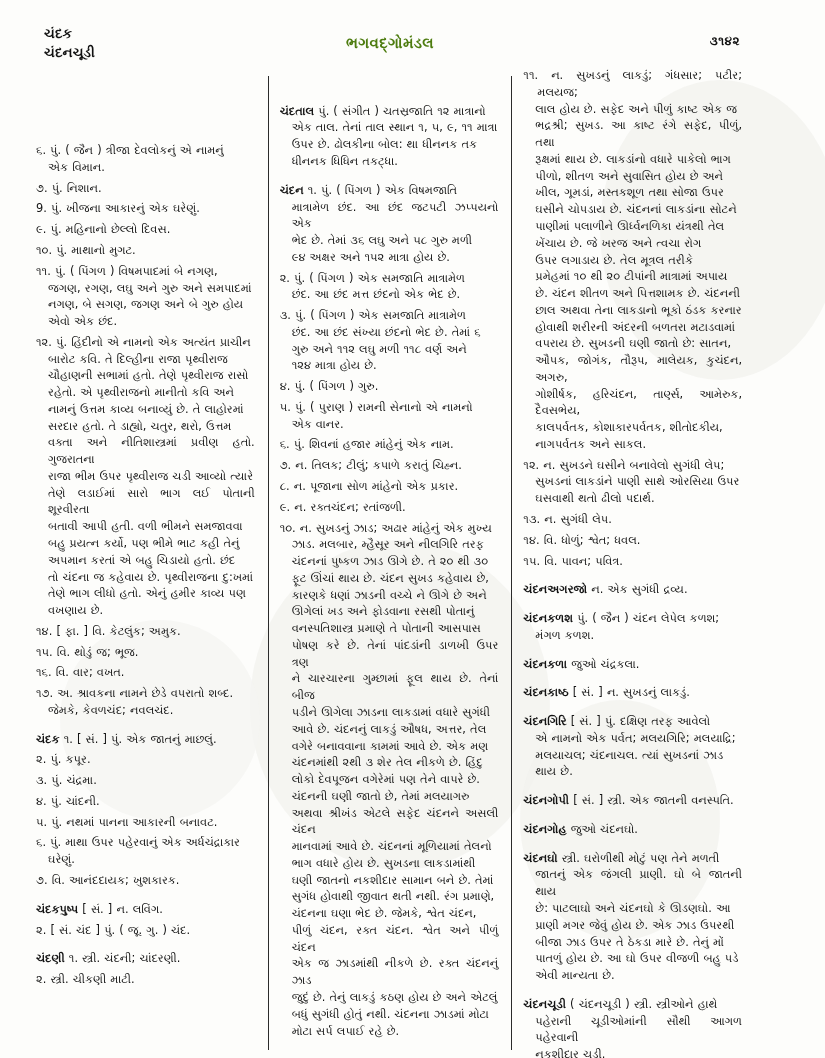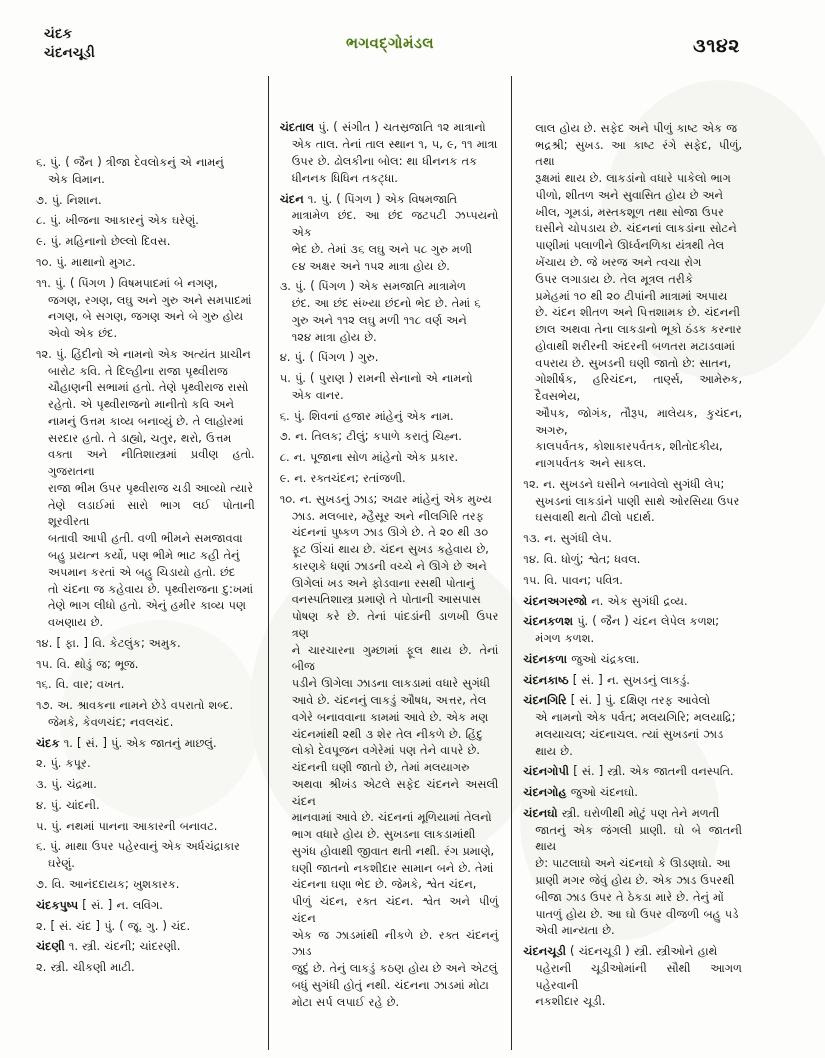--- a/index.html
+++ b/index.html
@@ -64,21 +64,21 @@
     text-align: center;
     font-size: 15px;
     font-weight: bold;
     color: #4d7c0f;
     letter-spacing: .3px;
   }
   .rh-right {
     position: absolute;
     right: 10px;
     top: 12px;
-    font-size: 19px;
+    font-size: 12px;
     font-weight: bold;
     color: #111;
     letter-spacing: .5px;
   }
 
   
   .columns {
     display: flex;
     height: 986px;
     align-items: center;
@@ -119,20 +119,21 @@
   .sense-cont {
     padding-left: 12px;
     text-indent: 0;
   }
   .headword {
     font-weight: bold;
   }
   .hw-line {
     padding-left: 14px;
     text-indent: -14px;
+    margin-top: 12px;
   }
 </style>
 </head>
 <body>
 
 <div class="page">
 
   <div class="scan-blotch b1"></div>
   <div class="scan-blotch b2"></div>
   <div class="scan-blotch b3"></div>
@@ -152,21 +153,21 @@
     <div class="columns">
       <div class="col" id="col-0">
           <div class="entry">
             <p class="ln sense">૬. પું. ( જૈન ) ત્રીજા દેવલોકનું એ નામનું</p>
             <p class="ln sense-cont">એક વિમાન.</p>
           </div>
           <div class="entry">
             <p class="ln sense">૭. પું. નિશાન.</p>
           </div>
           <div class="entry">
-            <p class="ln sense">૮. પું. ખીજના આકારનું એક ઘરેણું.</p>
+            <p class="ln sense">9. પું. ખીજના આકારનું એક ઘરેણું.</p>
           </div>
           <div class="entry">
             <p class="ln sense">૯. પું. મહિનાનો છેલ્લો દિવસ.</p>
           </div>
           <div class="entry">
             <p class="ln sense">૧૦. પું. માથાનો મુગટ.</p>
           </div>
           <div class="entry">
             <p class="ln sense">૧૧. પું. ( પિંગળ ) વિષમપાદમાં બે નગણ,</p>
             <p class="ln sense-cont">જગણ, રગણ, લઘુ અને ગુરુ અને સમપાદમાં</p>
@@ -244,20 +245,24 @@
             <p class="ln hw-line"><span class="headword">ચંદતાલ</span> <span>પું. ( સંગીત ) ચતસ્રજાતિ ૧૨ માત્રાનો</span></p>
             <p class="ln sense-cont">એક તાલ. તેનાં તાલ સ્થાન ૧, ૫, ૯, ૧૧ માત્રા</p>
             <p class="ln sense-cont">ઉપર છે. ઢોલકીના બોલ: થા ધીનનક તક</p>
             <p class="ln sense-cont">ધીનનક ધિધિન તકટ્ધા.</p>
           </div>
           <div class="entry">
             <p class="ln hw-line"><span class="headword">ચંદન</span> <span>૧. પું. ( પિંગળ ) એક વિષમજાતિ</span></p>
             <p class="ln sense-cont">માત્રામેળ છંદ. આ છંદ જટપટી ઝપ્પયનો એક</p>
             <p class="ln sense-cont">ભેદ છે. તેમાં ૩૬ લઘુ અને ૫૮ ગુરુ મળી</p>
             <p class="ln sense-cont">૯૪ અક્ષર અને ૧૫૨ માત્રા હોય છે.</p>
+          </div>
+          <div class="entry">
+            <p class="ln sense">૨. પું. ( પિંગળ ) એક સમજાતિ માત્રામેળ</p>
+            <p class="ln sense-cont">છંદ. આ છંદ મત્ત છંદનો એક ભેદ છે.</p>
           </div>
           <div class="entry">
             <p class="ln sense">૩. પું. ( પિંગળ ) એક સમજાતિ માત્રામેળ</p>
             <p class="ln sense-cont">છંદ. આ છંદ સંખ્યા છંદનો ભેદ છે. તેમાં ૬</p>
             <p class="ln sense-cont">ગુરુ અને ૧૧૨ લઘુ મળી ૧૧૮ વર્ણ અને</p>
             <p class="ln sense-cont">૧૨૪ માત્રા હોય છે.</p>
           </div>
           <div class="entry">
             <p class="ln sense">૪. પું. ( પિંગળ ) ગુરુ.</p>
           </div>
@@ -289,49 +294,50 @@
             <p class="ln sense-cont">ને ચારચારના ગુમ્છામાં ફૂલ થાય છે. તેનાં બીજ</p>
             <p class="ln sense-cont">પડીને ઊગેલા ઝાડના લાકડામાં વધારે સુગંધી</p>
             <p class="ln sense-cont">આવે છે. ચંદનનું લાકડું ઔષધ, અત્તર, તેલ</p>
             <p class="ln sense-cont">વગેરે બનાવવાના કામમાં આવે છે. એક મણ</p>
             <p class="ln sense-cont">ચંદનમાંથી ૨થી ૩ શેર તેલ નીકળે છે. હિંદુ</p>
             <p class="ln sense-cont">લોકો દેવપૂજન વગેરેમાં પણ તેને વાપરે છે.</p>
             <p class="ln sense-cont">ચંદનની ઘણી જાતો છે, તેમાં મલયાગરુ</p>
             <p class="ln sense-cont">અથવા શ્રીખંડ એટલે સફેદ ચંદનને અસલી ચંદન</p>
             <p class="ln sense-cont">માનવામાં આવે છે. ચંદનનાં મૂળિયામાં તેલનો</p>
             <p class="ln sense-cont">ભાગ વધારે હોય છે. સુખડના લાકડામાંથી</p>
+            <p class="ln sense-cont">ઘણી જાતનો નકશીદાર સામાન બને છે. તેમાં</p>
             <p class="ln sense-cont">સુગંધ હોવાથી જીવાત થતી નથી. રંગ પ્રમાણે,</p>
-            <p class="ln sense-cont">ઘણી જાતનો નકશીદાર સામાન બને છે. તેમાં</p>
             <p class="ln sense-cont">ચંદનના ઘણા ભેદ છે. જેમકે, શ્વેત ચંદન,</p>
             <p class="ln sense-cont">પીળું ચંદન, રક્ત ચંદન. શ્વેત અને પીળું ચંદન</p>
             <p class="ln sense-cont">એક જ ઝાડમાંથી નીકળે છે. રક્ત ચંદનનું ઝાડ</p>
             <p class="ln sense-cont">જુદું છે. તેનું લાકડું કઠણ હોય છે અને એટલું</p>
             <p class="ln sense-cont">બધું સુગંધી હોતું નથી. ચંદનના ઝાડમાં મોટા</p>
             <p class="ln sense-cont">મોટા સર્પ લપાઈ રહે છે.</p>
           </div>
         </div>
       <div class="rule"></div>
       <div class="col" id="col-2">
           <div class="entry">
+            <p class="ln sense">૧૧. ન. સુખડનું લાકડું; ગંધસાર; પટીર; મલયજ;</p>
             <p class="ln sense-cont">લાલ હોય છે. સફેદ અને પીળું કાષ્ટ એક જ</p>
             <p class="ln sense-cont">ભદ્રશ્રી; સુખડ. આ કાષ્ટ રંગે સફેદ, પીળું, તથા</p>
             <p class="ln sense-cont">રૂક્ષમાં થાય છે. લાકડાંનો વધારે પાકેલો ભાગ</p>
             <p class="ln sense-cont">પીળો, શીતળ અને સુવાસિત હોય છે અને</p>
             <p class="ln sense-cont">ખીલ, ગૂમડાં, મસ્તકશૂળ તથા સોજા ઉપર</p>
             <p class="ln sense-cont">ઘસીને ચોપડાય છે. ચંદનનાં લાકડાંના સોટને</p>
             <p class="ln sense-cont">પાણીમાં પલાળીને ઊર્ધ્વનળિકા યંત્રથી તેલ</p>
             <p class="ln sense-cont">ખેંચાય છે. જે ખરજ અને ત્વચા રોગ</p>
             <p class="ln sense-cont">ઉપર લગાડાય છે. તેલ મૂત્રલ તરીકે</p>
             <p class="ln sense-cont">પ્રમેહમાં ૧૦ થી ૨૦ ટીપાંની માત્રામાં અપાય</p>
             <p class="ln sense-cont">છે. ચંદન શીતળ અને પિત્તશામક છે. ચંદનની</p>
             <p class="ln sense-cont">છાલ અથવા તેના લાકડાનો ભૂકો ઠંડક કરનાર</p>
             <p class="ln sense-cont">હોવાથી શરીરની અંદરની બળતરા મટાડવામાં</p>
             <p class="ln sense-cont">વપરાય છે. સુખડની ઘણી જાતો છે: સાતન,</p>
+            <p class="ln sense-cont">ઔપક, જોગંક, તૌરૂપ, માલેયક, કુચંદન, અગરુ,</p>
             <p class="ln sense-cont">ગોશીર્ષક, હરિચંદન, તાર્ણ્સ, આમેરુક, દૈવસભેય,</p>
-            <p class="ln sense-cont">ઔપક, જોગંક, તૌરૂપ, માલેયક, કુચંદન, અગરુ,</p>
             <p class="ln sense-cont">કાલપર્વતક,      કોશાકારપર્વતક,      શીતોદકીય,</p>
             <p class="ln sense-cont">નાગપર્વતક અને સાકલ.</p>
           </div>
           <div class="entry">
             <p class="ln sense">૧૨. ન. સુખડને ઘસીને બનાવેલો સુગંધી લેપ;</p>
             <p class="ln sense-cont">સુખડનાં લાકડાંને પાણી સાથે ઓરસિયા ઉપર</p>
             <p class="ln sense-cont">ઘસવાથી થતો ઢીલો પદાર્થ.</p>
           </div>
           <div class="entry">
             <p class="ln sense">૧૩. ન. સુગંધી લેપ.</p>

